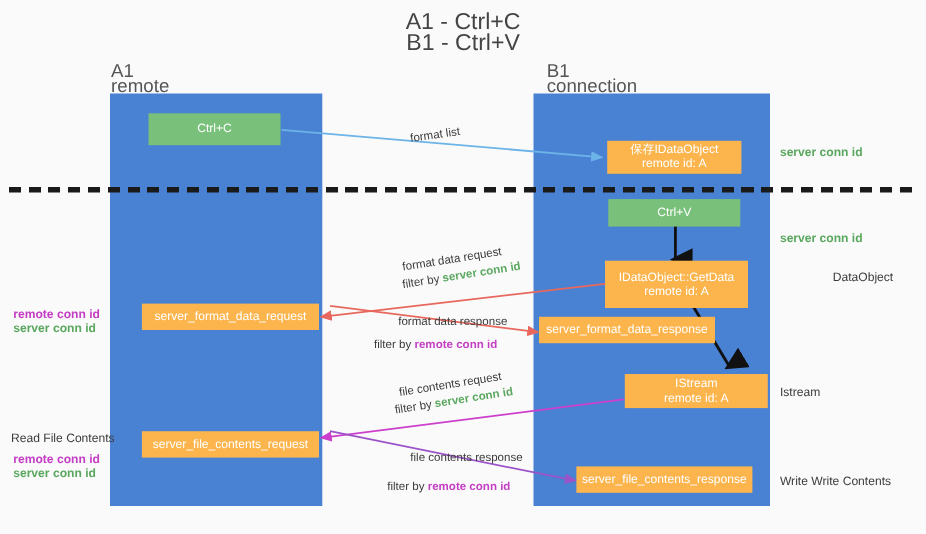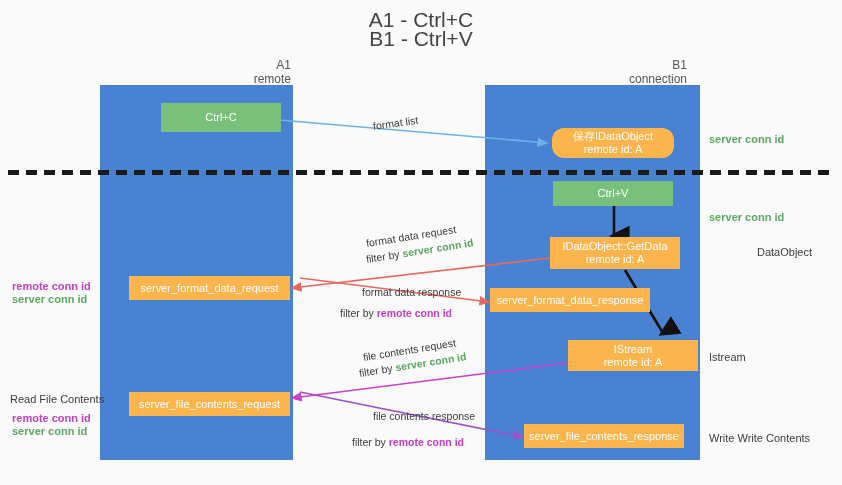--- a/index.html
+++ b/index.html
@@ -12,22 +12,22 @@
   #root{position:relative;width:842px;height:485px;}
 
   
   .title{
     position:absolute;left:0;top:10px;width:842px;
     text-align:center;color:#444;font-size:21px;line-height:19px;
   }
 
   
   .lane-head{
-    position:absolute;text-align:right;color:#555;
-    font-size:12px;line-height:14px;width:190px;
+    position:absolute;text-align:left;color:#555;
+    font-size:17px;line-height:14px;width:190px;
   }
   .lane-head .l1{display:block;}
   .lane-head .l2{display:block;}
 
   
   .lane{position:absolute;background:#4a82d3;top:85px;height:375px;}
   #lane-a{left:100px;width:193px;}
   #lane-b{left:485px;width:215px;}
 
   
@@ -113,34 +113,34 @@
 
     <line x1="300" y1="278" x2="489" y2="302" stroke="#e8685d" stroke-width="1.6" marker-end="url(#ahr)"></line>
 
     <line x1="567" y1="363" x2="292" y2="398" stroke="#cc3fcc" stroke-width="1.6" marker-end="url(#ahm)"></line>
 
     <line x1="300" y1="392" x2="523" y2="437" stroke="#9b53c9" stroke-width="1.6" marker-end="url(#ahp)"></line>
   </svg>
 
   <div class="dashed"></div>
 
-  <div class="box green" style="left:135px;top:103px;width:120px;height:29px;margin-left:26px;">
+  <div class="box green" style="left:135px;top:103px;width:120px;height:29px;">
     <span class="ln">Ctrl+C</span>
   </div>
 
-  <div class="box orange" style="left:552px;top:128px;width:122px;height:30px;border-radius:12px;">
+  <div class="box orange" style="left:552px;top:128px;width:122px;height:30px;">
     <span class="ln">保存IDataObject</span>
     <span class="ln">remote id: A</span>
   </div>
 
   <div class="box green" style="left:553px;top:181px;width:120px;height:25px;">
     <span class="ln">Ctrl+V</span>
   </div>
 
-  <div class="box orange" style="left:550px;top:237px;width:130px;height:32px;">
+  <div class="box orange" style="left:550px;top:237px;width:130px;height:43px;">
     <span class="ln">IDataObject::GetData</span>
     <span class="ln">remote id: A</span>
   </div>
 
   <div class="box orange" style="left:129px;top:276px;width:161px;height:24px;">
     <span class="ln">server_format_data_request</span>
   </div>
 
   <div class="box orange" style="left:490px;top:288px;width:160px;height:24px;">
     <span class="ln">server_format_data_response</span>

